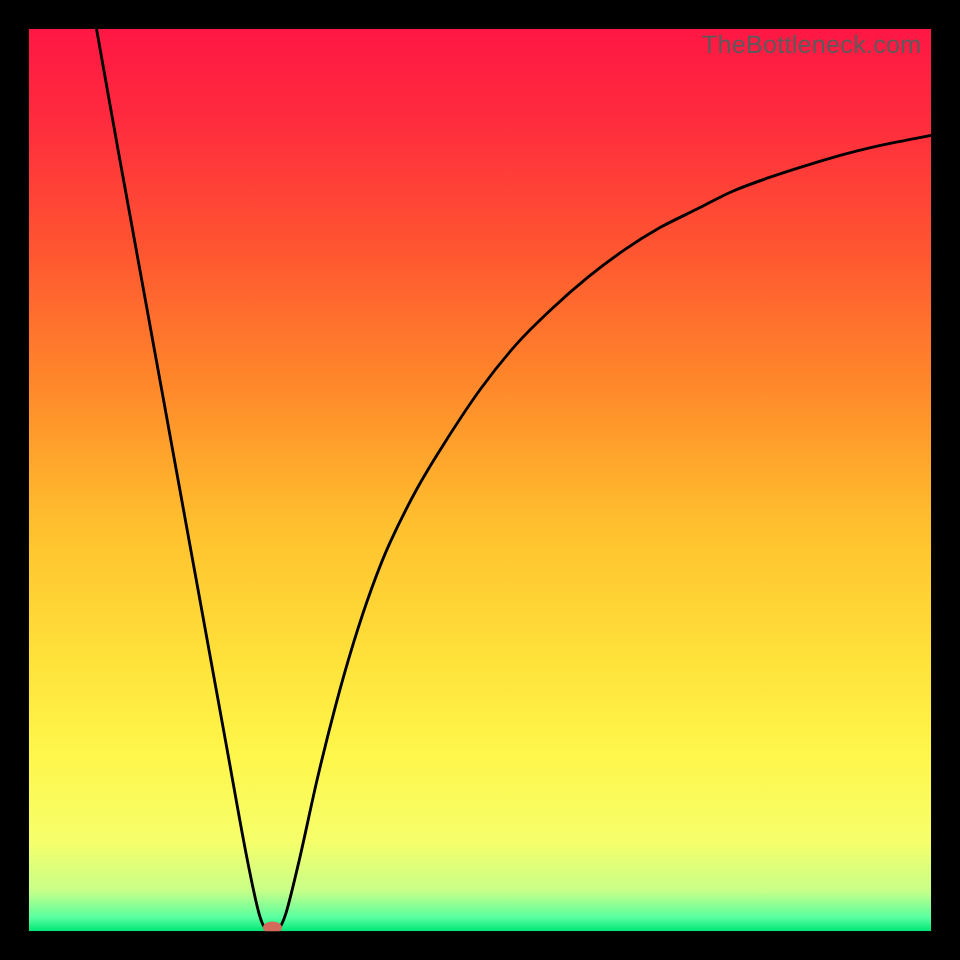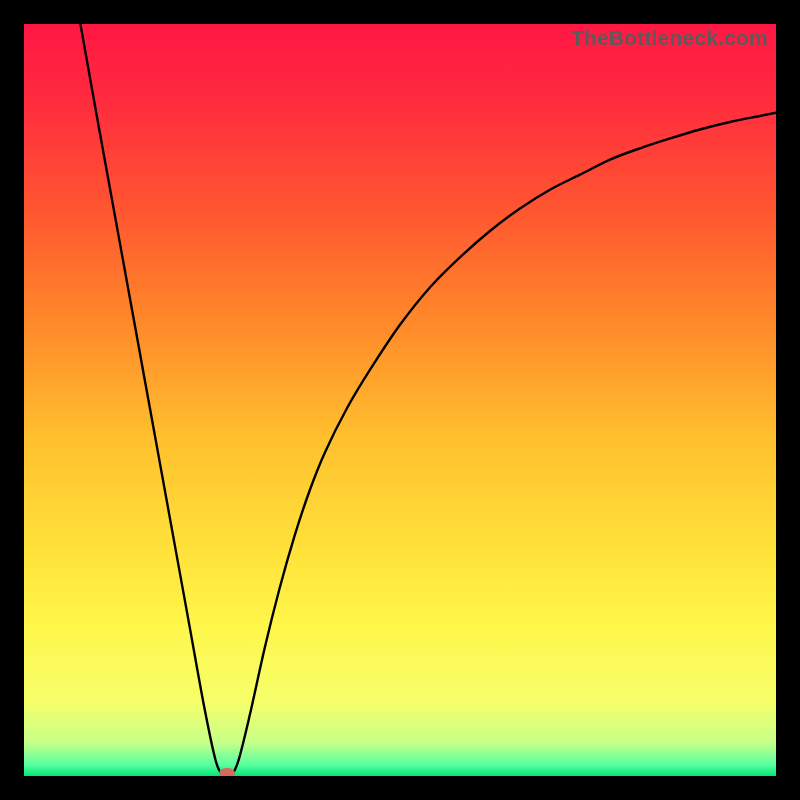--- a/index.html
+++ b/index.html
@@ -25,21 +25,21 @@
     top: 0;
     width: 752px;
     height: 752px;
   }
   .watermark {
     position: absolute;
     top: 2px;
     right: 8px;
     color: #5b5b5b;
     font-size: 21px;
-    font-weight: 700;
+    font-weight: 400;
     letter-spacing: 0.2px;
   }
 </style>
 </head>
 <body>
 
 <div class="frame">
 
   <svg class="plot" viewBox="0 0 752 752" preserveAspectRatio="none">
     <defs>

